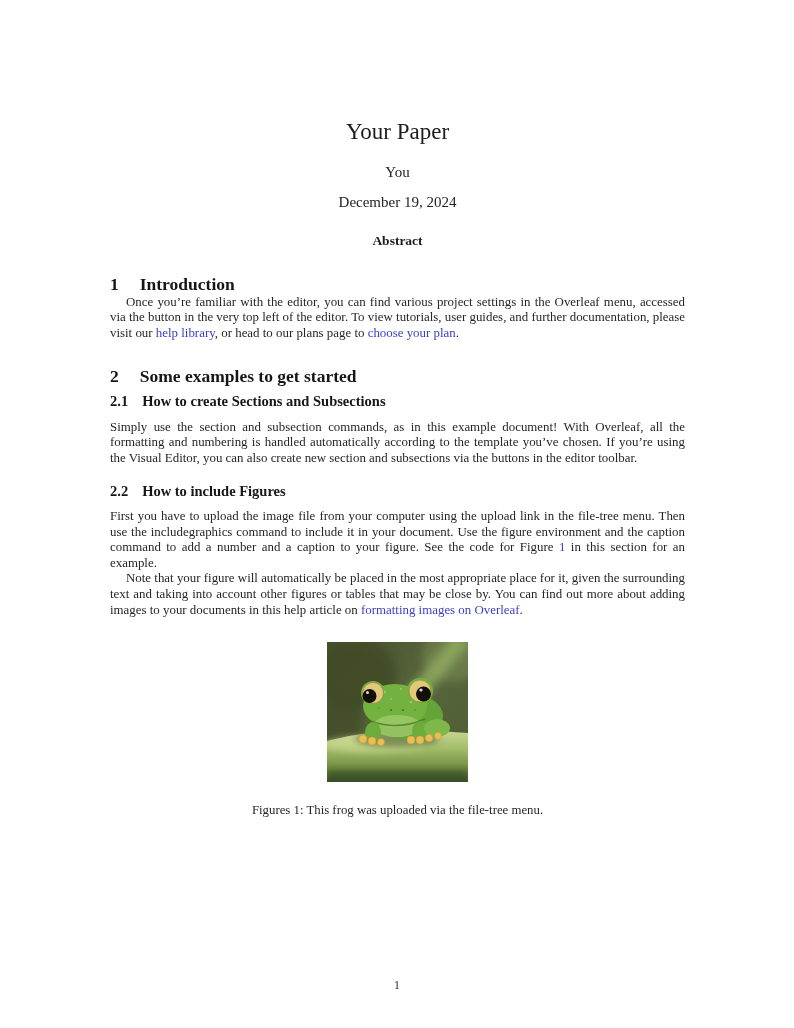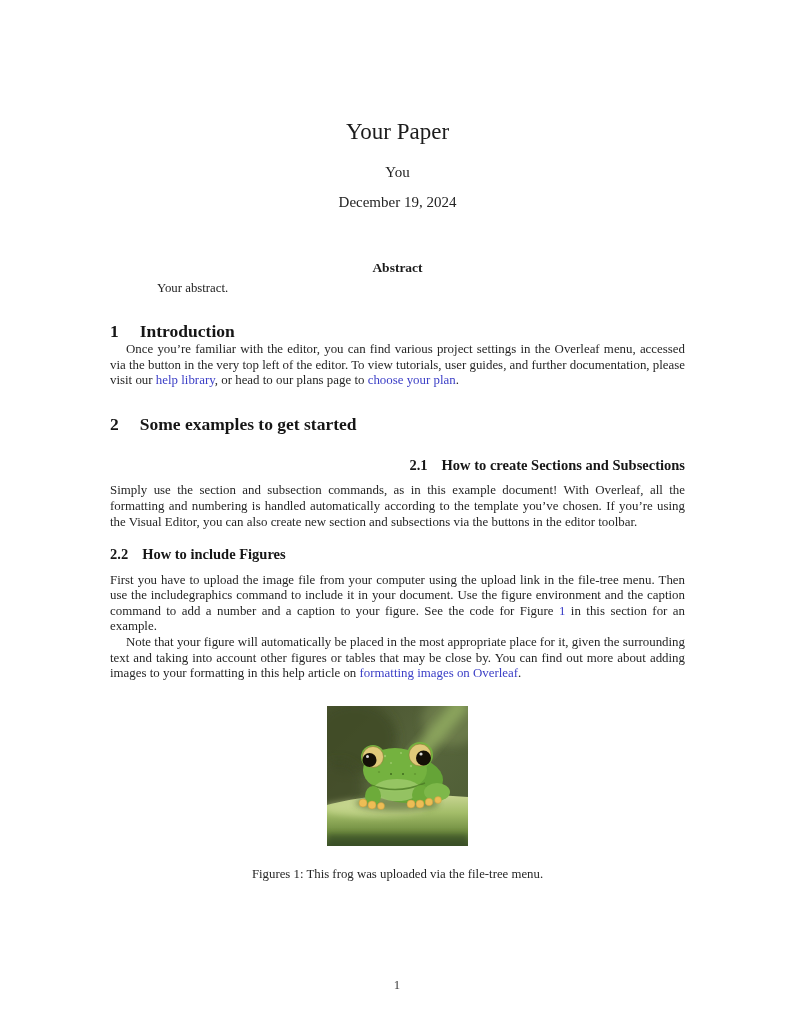--- a/index.html
+++ b/index.html
@@ -32,21 +32,21 @@
   .date {
     text-align: center;
     font-size: 15px;
     margin-top: 12px;
     line-height: 1.2;
   }
   .abstract-heading {
     text-align: center;
     font-size: 13.5px;
     font-weight: bold;
-    margin-top: 49px;
+    margin-top: 22px;
     color: #1c1c1c;
   }
   .abstract-text {
     font-size: 12.8px;
     margin-top: 5px;
     margin-left: 47px;
     margin-right: 47px;
     line-height: 1.22;
   }
 
@@ -60,21 +60,21 @@
   .sec1 { margin-top: 25px; }
   .sec2 { margin-top: 25px; }
 
   .subsec-heading {
     font-size: 14.5px;
     font-weight: bold;
     color: #161616;
     line-height: 1.2;
   }
   .subsec-heading .sec-num { display: inline-block; margin-right: 14px; }
-  .subsec-21 { margin-top: 22px; text-align: right; }
+  .subsec-21 { margin-top: 6px; }
   .subsec-22 { margin-top: 16px; }
 
   .body-par {
     font-size: 12.9px;
     line-height: 15.6px;
     text-align: justify;
     color: #262626;
   }
   .first-par { margin-top: 9px; }
   .indent { text-indent: 16px; }
@@ -113,38 +113,37 @@
 <body>
 
 <div class="page">
   <div class="content">
 
     <div class="title">Your Paper</div>
     <div class="author">You</div>
     <div class="date">December 19, 2024</div>
 
     <div class="abstract-heading">Abstract</div>
-    <div class="abstract-text">Your abstract.</div>
 
     <div class="sec-heading sec1"><span class="sec-num">1</span><span>Introduction</span></div>
 
 
     <p class="body-par indent"><span>Once you’re familiar with the editor, you can find various project settings in the Overleaf menu, accessed via the button in the very top left of the editor. To view tutorials, user guides, and further documentation, please visit our </span><a class="doclink">help library</a><span>, or head to our plans page to </span><a class="doclink">choose your plan</a><span>.</span></p>
 
     <div class="sec-heading sec2"><span class="sec-num">2</span><span>Some examples to get started</span></div>
 
     <div class="subsec-heading subsec-21"><span class="sec-num">2.1</span><span>How to create Sections and Subsections</span></div>
 
     <p class="body-par first-par">Simply use the section and subsection commands, as in this example document! With Overleaf, all the formatting and numbering is handled automatically according to the template you’ve chosen. If you’re using the Visual Editor, you can also create new section and subsections via the buttons in the editor toolbar.</p>
 
     <div class="subsec-heading subsec-22"><span class="sec-num">2.2</span><span>How to include Figures</span></div>
 
     <p class="body-par first-par"><span>First you have to upload the image file from your computer using the upload link in the file-tree menu. Then use the includegraphics command to include it in your document. Use the figure environment and the caption command to add a number and a caption to your figure. See the code for Figure </span><a class="doclink">1</a><span> in this section for an example.</span></p>
 
-    <p class="body-par indent"><span>Note that your figure will automatically be placed in the most appropriate place for it, given the surrounding text and taking into account other figures or tables that may be close by. You can find out more about adding images to your formatting in this help article on </span><a class="doclink">formatting images on Overleaf</a><span>.</span></p>
+    <p class="body-par indent"><span>Note that your figure will automatically be placed in the most appropriate place for it, given the surrounding text and taking into account other figures or tables that may be close by. You can find out more about adding images to your documents in this help article on </span><a class="doclink">formatting images on Overleaf</a><span>.</span></p>
 
     <div class="figure-block">
       <span class="figure-image">
         <svg viewBox="0 0 141 140" width="141" height="140" xmlns="http://www.w3.org/2000/svg">
           <defs>
             <linearGradient id="bgGrad" x1="0" y1="0" x2="1" y2="1">
               <stop offset="0" stop-color="#48512e"></stop>
               <stop offset="0.5" stop-color="#57653c"></stop>
               <stop offset="1" stop-color="#4d5c34"></stop>
             </linearGradient>

